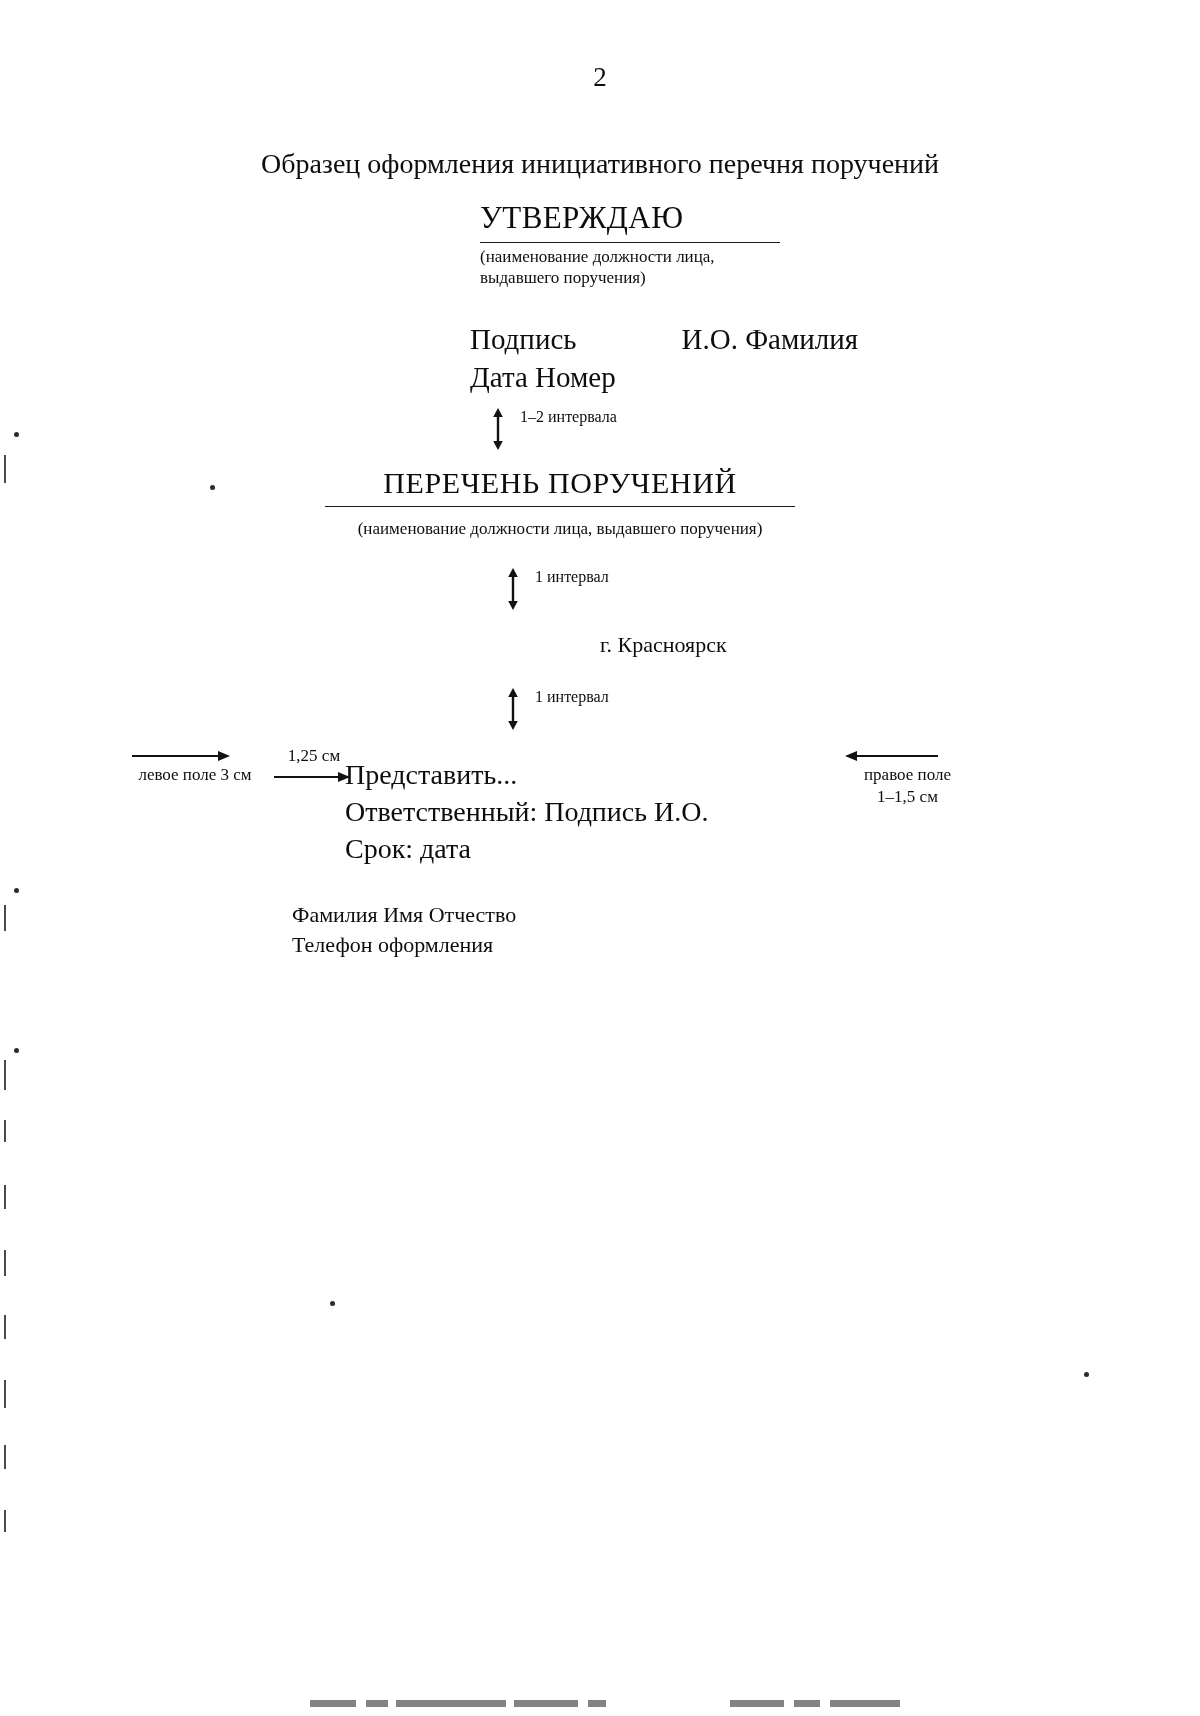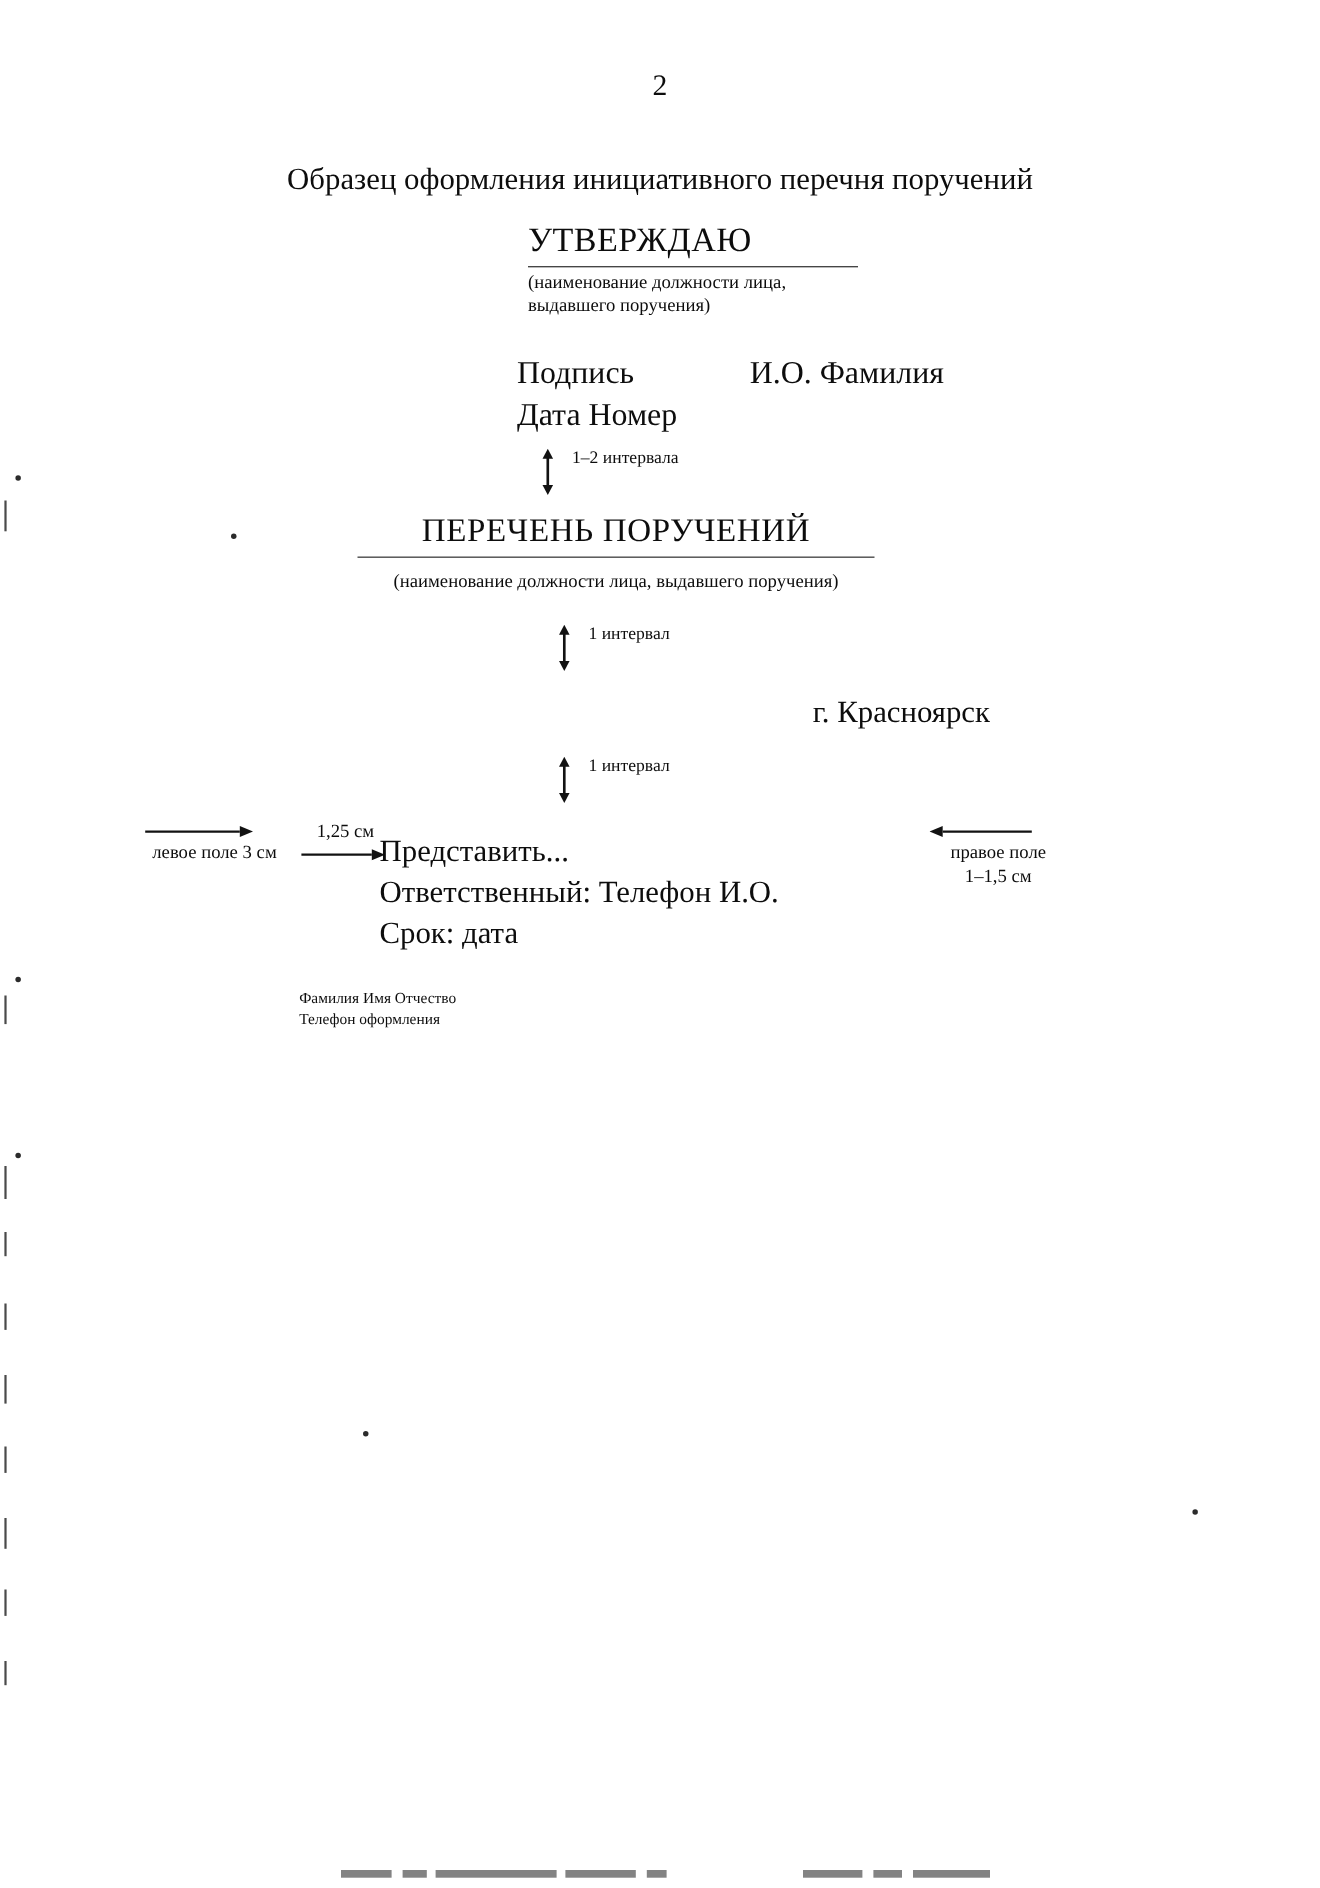--- a/index.html
+++ b/index.html
@@ -117,41 +117,41 @@
     white-space: nowrap;
     margin-top: 11px;
   }
 
   
   .city {
     position: absolute;
     top: 632px;
     left: 600px;
     width: 300px;
-    text-align: right;
-    font-size: 28px;
+    text-align: left;
+    font-size: 22px;
     white-space: nowrap;
   }
 
   
   .body-text {
     position: absolute;
     top: 756px;
     left: 345px;
     font-size: 28px;
     line-height: 1.33;
     white-space: nowrap;
   }
 
   
   .executor {
     position: absolute;
     top: 900px;
-    left: 272px;
-    font-size: 14px;
+    left: 292px;
+    font-size: 22px;
     line-height: 1.35;
     white-space: nowrap;
   }
 
   
   .margin-note {
     position: absolute;
     white-space: nowrap;
     font-size: 17px;
     text-align: center;
@@ -272,21 +272,21 @@
     <svg class="h-arrow" width="95" height="16" viewBox="0 0 95 16">
       <line x1="12" y1="8" x2="93" y2="8" stroke="#121212" stroke-width="2"></line>
       <polygon points="0,8 12,3 12,13" fill="#121212"></polygon>
     </svg>
     <span>правое поле</span><br>
     <span>1–1,5 см</span>
   </div>
 
   <div class="body-text">
     <div>Представить...</div>
-    <div>Ответственный: Телефон И.О.</div>
+    <div>Ответственный: Подпись И.О.</div>
     <div>Срок: дата</div>
   </div>
 
   <div class="executor">
     <div>Фамилия Имя Отчество</div>
     <div>Телефон оформления</div>
   </div>
 
   <div class="speck" style="top:432px; left:14px;  width:5px; height:5px;"></div>
   <div class="speck" style="top:485px; left:210px; width:5px; height:5px;"></div>

